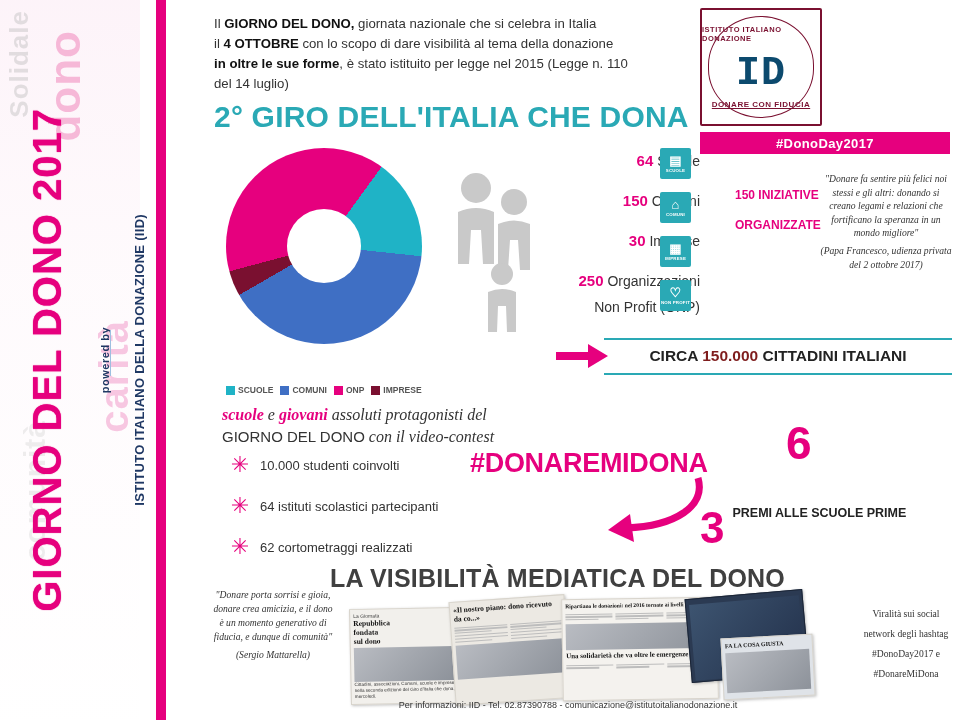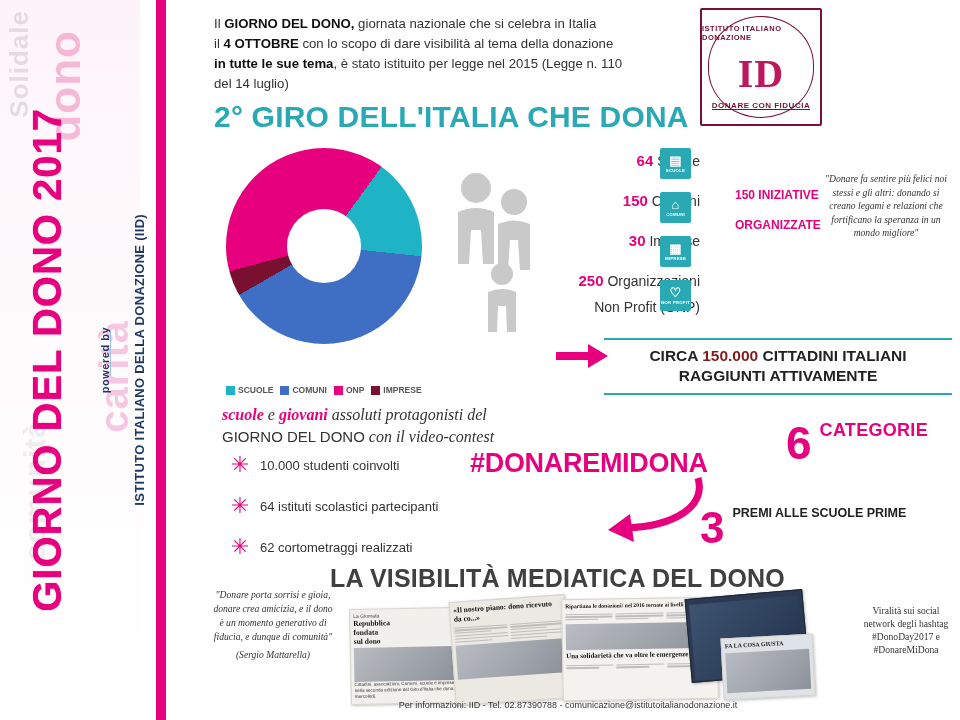--- a/index.html
+++ b/index.html
@@ -90,22 +90,22 @@
     border: 2px solid #7a1030; border-radius: 2px;
     display:flex; flex-direction:column; align-items:center; justify-content:center;
     background:#fff;
   }
   .logo-left .ring {
     position:absolute; left:6px; top:6px; right:6px; bottom:6px;
     border:1px solid #7a1030; border-radius:50%/48%;
     pointer-events:none;
   }
   .logo-left .idtxt {
-    font-size: 40px; font-weight: bold; color: #be185d; letter-spacing: 1px;
-    font-family: Liberation Serif, serif;
+    font-size: 40px; font-weight: bold; color: #0c4a6e; letter-spacing: 1px;
+    font-family: Liberation Mono, monospace;
   }
   .logo-left .arc-top {
     font-size: 7.5px; font-weight: bold; color:#7a1030; letter-spacing:.5px;
     margin-bottom: 8px;
   }
   .logo-left .arc-bot {
     font-size: 8px; font-weight: bold; color:#7a1030; letter-spacing:.5px;
     margin-top: 4px;
     text-decoration: underline;
   }
@@ -273,21 +273,21 @@
   .clip2 { left: 116px; top: 8px; width: 116px; height: 104px; transform: rotate(-4deg); background:#ece9e3;}
   .clip3 { left: 226px; top: 8px; width: 156px; height: 102px; transform: rotate(-1deg); background:#f4f2ee;}
   .clip4 { left: 352px; top: 4px; width: 118px; height: 84px; transform: rotate(-5deg); background:#2b3a52; border-color:#1b2536;}
   .clip5 { left: 386px; top: 46px; width: 92px; height: 62px; transform: rotate(-3deg); background:#dfe3e8;}
 
   .photo-ph { background: linear-gradient(135deg,#b9bcc2,#8d929a); width:100%; height: 34px; margin-top:2px;}
   .photo-dark { background: linear-gradient(135deg,#3d5470,#22304a); }
 
   .virality {
     position:absolute; left: 856px; top: 604px; width: 100px;
-    font-size: 9.6px; line-height: 13px; color:#333; text-align:center;
+    font-size: 9.6px; line-height: 20px; color:#333; text-align:center;
     font-family:"Liberation Serif", serif;
   }
 
   .footer {
     position:absolute; left: 176px; top: 700px; width: 784px;
     text-align:center; font-size: 9px; color:#333;
   }
 </style>
 </head>
 <body>
@@ -311,31 +311,32 @@
   <div class="powered-rule"></div>
 
   <div class="iid-vert">
     <span>ISTITUTO ITALIANO DELLA DONAZIONE (IID)</span>
   </div>
 </div>
 
 <div class="intro">
   <span>Il </span><b>GIORNO DEL DONO,</b><span> giornata nazionale che si celebra in Italia</span><br>
   <span>il </span><b>4 OTTOBRE</b><span> con lo scopo di dare visibilità al tema della donazione</span><br>
-  <b>in tutte le sue tema</b><span>, è stato istituito per legge nel 2015 (Legge n. 110</span><br>
+  <b>in oltre le sue forme</b><span>, è stato istituito per legge nel 2015 (Legge n. 110</span><br>
   <span>del 14 luglio)</span>
 </div>
 
 <div class="logo-block">
   <div class="logo-left">
     <div class="ring"></div>
     <div class="arc-top">ISTITUTO ITALIANO DONAZIONE</div>
     <div class="idtxt">ID</div>
     <div class="arc-bot">DONARE CON FIDUCIA</div>
   </div>
+  <div class="hashtag-bar">#DonoDay2017</div>
 </div>
 
 <div class="giro-title">2° GIRO DELL'ITALIA CHE DONA</div>
 
 <div class="donut-wrap">
   <div class="donut"></div>
 </div>
 <div class="legend">
   <span class="it">
       <span class="sw" style="background:#1fb3c6"></span>
@@ -393,30 +394,30 @@
     </div>
 </div>
 
 <div class="iniziative">
   <div>150 INIZIATIVE</div>
   <div>ORGANIZZATE</div>
 </div>
 
 <div class="papa">
   <div>"Donare fa sentire più felici noi stessi e gli altri: donando si creano legami e relazioni che fortificano la speranza in un mondo migliore"</div>
+  <div style="margin-top:4px">(Papa Francesco, udienza privata del 2 ottobre 2017)</div>
 </div>
 
 <div class="arrow-pink">
   <svg width="52" height="24" viewBox="0 0 52 24">
     <path d="M0 8 h32 v-8 l20 12 -20 12 v-8 h-32 z" fill="#e6007e"></path>
   </svg>
 </div>
 <div class="circa">
   <span>CIRCA </span><b>150.000</b><span> CITTADINI ITALIANI</span><br>
-  <span>RAGGIUNTI ATTIVAMENTE</span>
 </div>
 
 <div class="scuole-line">
   <span class="pink">scuole</span><span class="it"> e </span><span class="pink">giovani</span><span class="it"> assoluti protagonisti del</span><br>
   <span class="caps">GIORNO DEL DONO</span><span class="it"> con il video-contest</span>
 </div>
 
 <div class="bullets">
   <div class="b">
       <span class="ast">✳</span>
@@ -435,21 +436,20 @@
 <div class="hash-big">#DONAREMIDONA</div>
 <div class="curve-arrow">
   <svg width="150" height="70" viewBox="0 0 150 70">
     <path d="M142 6 C150 34 120 54 70 56" stroke="#e6007e" stroke-width="7" fill="none"></path>
     <path d="M74 42 L52 58 L78 70 Z" fill="#e6007e"></path>
   </svg>
 </div>
 
 <div class="cat6">
   <div class="num">6</div>
-  <div class="l1">CATEGORIE</div>
 </div>
 
 <div class="prem3">
   <div class="num">3</div>
   <div class="l1">PREMI ALLE SCUOLE PRIME</div>
 </div>
 
 <div class="visib">LA VISIBILITÀ MEDIATICA DEL DONO</div>
 
 <div class="matt">

